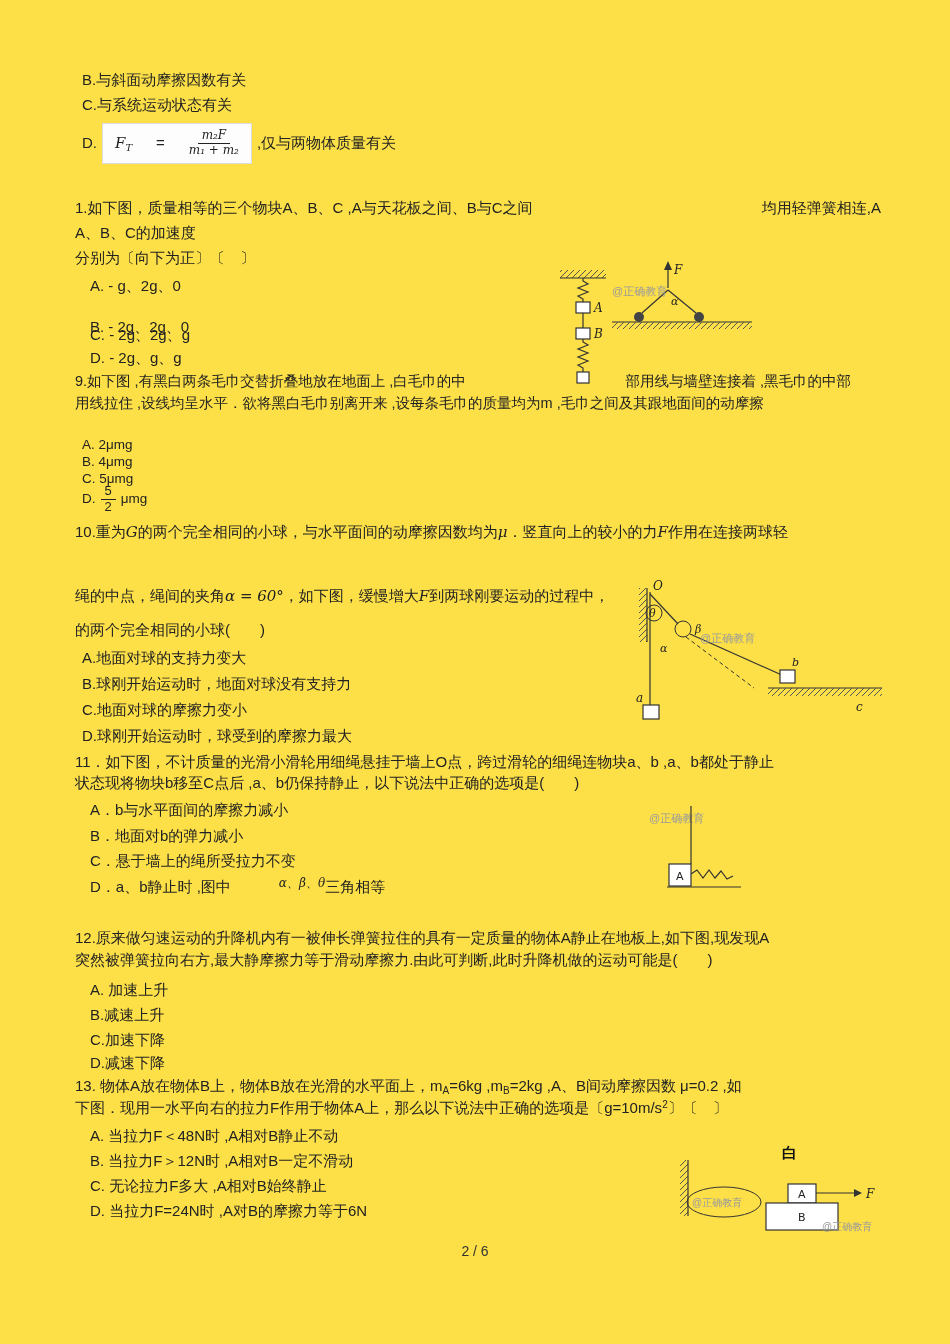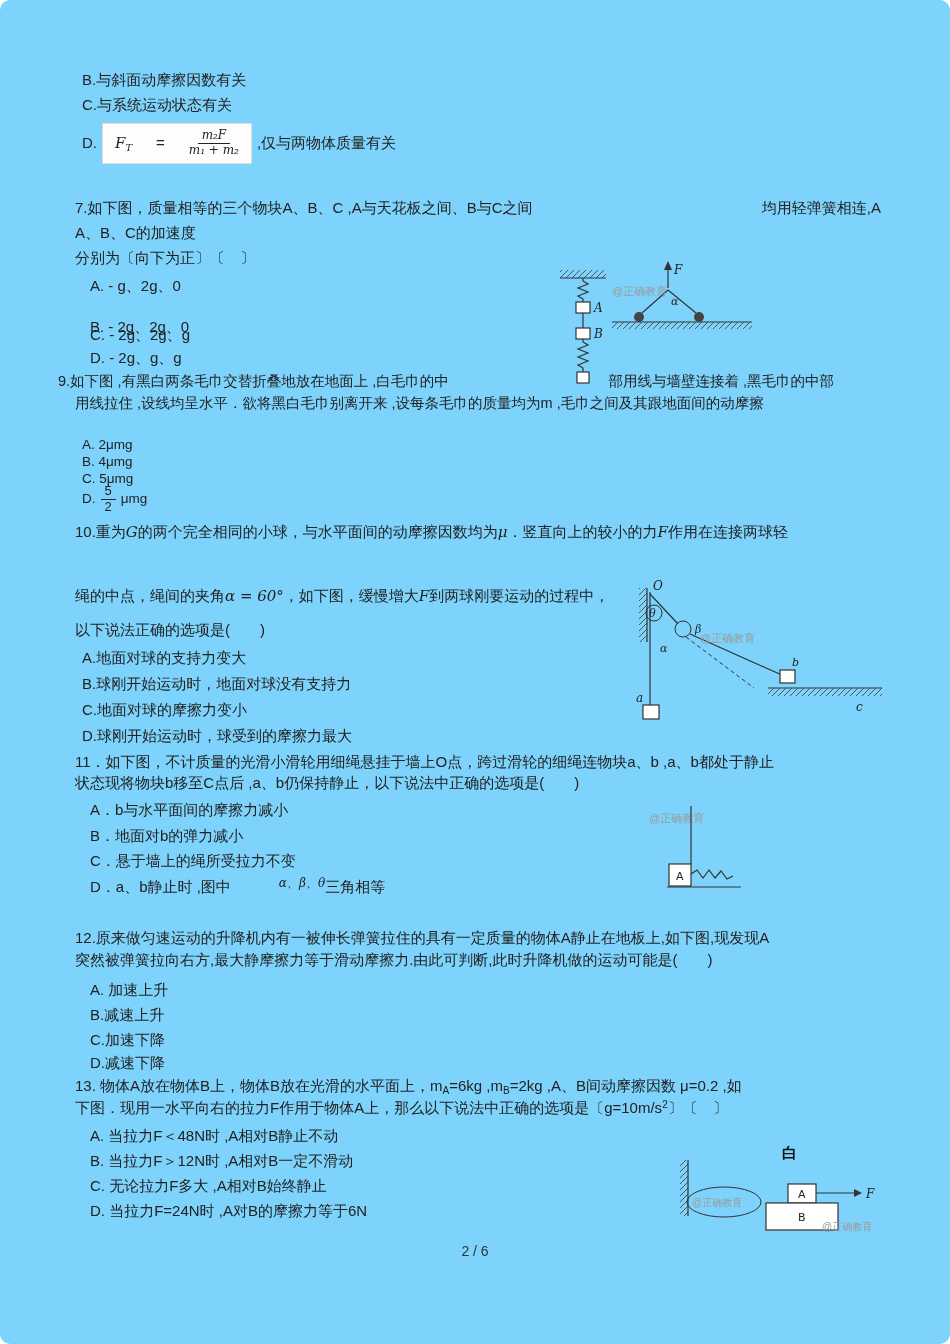--- a/index.html
+++ b/index.html
@@ -1,20 +1,20 @@
 <!DOCTYPE html>
 <html><head>
 <meta charset="utf-8">
 <style>
   * { margin:0; padding:0; box-sizing:border-box; }
   html,body { background:#ffffff; }
   body { font-family:"Liberation Sans","DejaVu Sans",sans-serif; }
   .page {
     position:relative; width:950px; height:1344px; margin:0 auto;
-    background:#7dd3fc; color:#222; font-size:15px; overflow:hidden;border-radius:10px;
+    background:#fde047; color:#222; font-size:15px; overflow:hidden;
   }
   .line { position:absolute; white-space:nowrap; line-height:1.35; }
   .flex-between { display:flex; justify-content:space-between; }
   .flexline { display:flex; align-items:center; gap:5px; }
   .mvar { font-family:"DejaVu Serif","Liberation Serif",serif; font-style:italic; }
   .raised { position:relative; top:-5px; font-size:12px;margin-left:48px; }
   .frac { display:inline-flex; flex-direction:column; align-items:center; line-height:1.15; font-size:12px; }
   .fnum { border-bottom:1px solid #222; padding:0 4px; }
   .eqbox { display:inline-flex; align-items:center; gap:24px; border:1px solid #dcdcdc; padding:5px 12px; background:#fdfdfd; }
   sub { font-size:10px; vertical-align:-3px; }
@@ -47,21 +47,21 @@
       <span>=</span>
       <span class="frac">
         <span class="fnum mvar">m₂F</span>
         <span class="mvar">m₁ + m₂</span>
       </span>
     </span>
     <span>,仅与两物体质量有关</span>
   </div>
 
   <div class="line flex-between" style="top:198px; left:75px; width:806px;">
-    <span>7.如下图，质量相等的三个物块A、B、C ,A与天花板之间、B与C之间</span>
+    <span>1.如下图，质量相等的三个物块A、B、C ,A与天花板之间、B与C之间</span>
     <span>均用轻弹簧相连,A</span>
   </div>
   <div class="line flex-between" style="top:223px; left:75px; width:806px;">
     <span>A、B、C的加速度</span>
   </div>
   <div class="line" style="top:248px; left:75px;">分别为〔向下为正〕〔　〕</div>
   <div class="line" style="top:276px; left:90px;">A. - g、2g、0</div>
   <div class="line" style="top:306px; left:90px;margin-top:11px;">B. - 2g、2g、0</div>
   <div class="line" style="top:325px; left:90px;">C. - 2g、2g、g</div>
   <div class="line" style="top:348px; left:90px;">D. - 2g、g、g</div>
@@ -88,21 +88,21 @@
     <line x1="118" y1="32" x2="92" y2="55" class="st"></line>
     <line x1="118" y1="32" x2="146" y2="55" class="st"></line>
     <text x="121" y="47" class="mlab smalltxt">α</text>
     <circle cx="89" cy="59" r="5" fill="#444"></circle>
     <circle cx="149" cy="59" r="5" fill="#444"></circle>
     <line x1="62" y1="64" x2="202" y2="64" class="st"></line>
     <rect x="62" y="64" width="140" height="7" fill="url(#hp1)"></rect>
     <text x="62" y="37" class="wm">@正确教育</text>
   </svg>
 
-  <div class="line flex-between" style="top:372px; left:58px; width:776px; font-size:14.5px;">
+  <div class="line flex-between" style="top:372px; left:75px; width:776px; font-size:14.5px;">
     <span>9.如下图 ,有黑白两条毛巾交替折叠地放在地面上 ,白毛巾的中</span>
     <span>部用线与墙壁连接着 ,黑毛巾的中部</span>
   </div>
   <div class="line" style="top:394px; left:75px; font-size:14.5px;">用线拉住 ,设线均呈水平．欲将黑白毛巾别离开来 ,设每条毛巾的质量均为m ,毛巾之间及其跟地面间的动摩擦</div>
   <div class="line" style="top:436px; left:82px; font-size:13.5px;">A. 2μmg</div>
   <div class="line" style="top:453px; left:82px; font-size:13.5px;">B. 4μmg</div>
   <div class="line" style="top:470px; left:82px; font-size:13.5px;">C. 5μmg</div>
   <div class="line flexline" style="top:484px; left:82px; font-size:13.5px;">
     <span>D.</span>
     <span class="frac" style="font-size:13px;">
@@ -111,21 +111,21 @@
     </span>
     <span>μmg</span>
   </div>
 
   <div class="line" style="top:522px; left:75px;">
     <span>10.重为</span><span class="mvar">G</span><span>的两个完全相同的小球，与水平面间的动摩擦因数均为</span><span class="mvar">μ</span><span>．竖直向上的较小的力</span><span class="mvar">F</span><span>作用在连接两球轻</span>
   </div>
   <div class="line" style="top:586px; left:75px;">
     <span>绳的中点，绳间的夹角</span><span class="mvar">α = 60°</span><span>，如下图，缓慢增大</span><span class="mvar">F</span><span>到两球刚要运动的过程中，</span>
   </div>
-  <div class="line" style="top:620px; left:75px;">以下说法正确的选项是(　　)</div>
+  <div class="line" style="top:620px; left:75px;">的两个完全相同的小球(　　)</div>
   <div class="line" style="top:648px; left:82px;">A.地面对球的支持力变大</div>
   <div class="line" style="top:674px; left:82px;">B.球刚开始运动时，地面对球没有支持力</div>
   <div class="line" style="top:700px; left:82px;">C.地面对球的摩擦力变小</div>
   <div class="line" style="top:726px; left:82px;">D.球刚开始运动时，球受到的摩擦力最大</div>
 
   <svg class="fig" style="left:636px; top:580px;" width="260" height="148" viewBox="0 0 260 148">
     <defs>
       <pattern id="hp2" width="6" height="6" patternUnits="userSpaceOnUse">
         <line x1="0" y1="6" x2="6" y2="0" stroke="#555" stroke-width="1"></line>
       </pattern>

